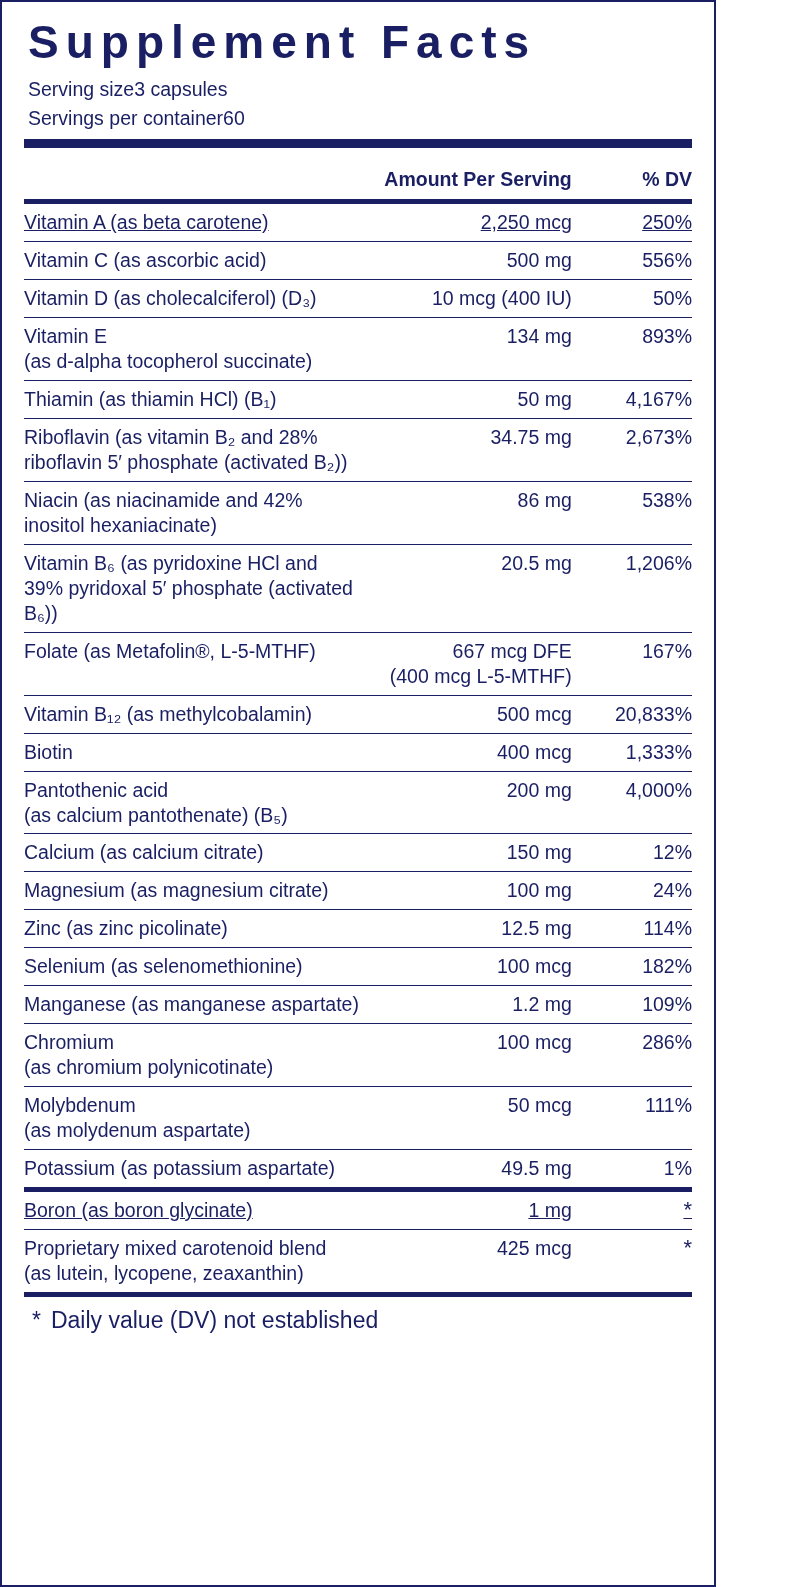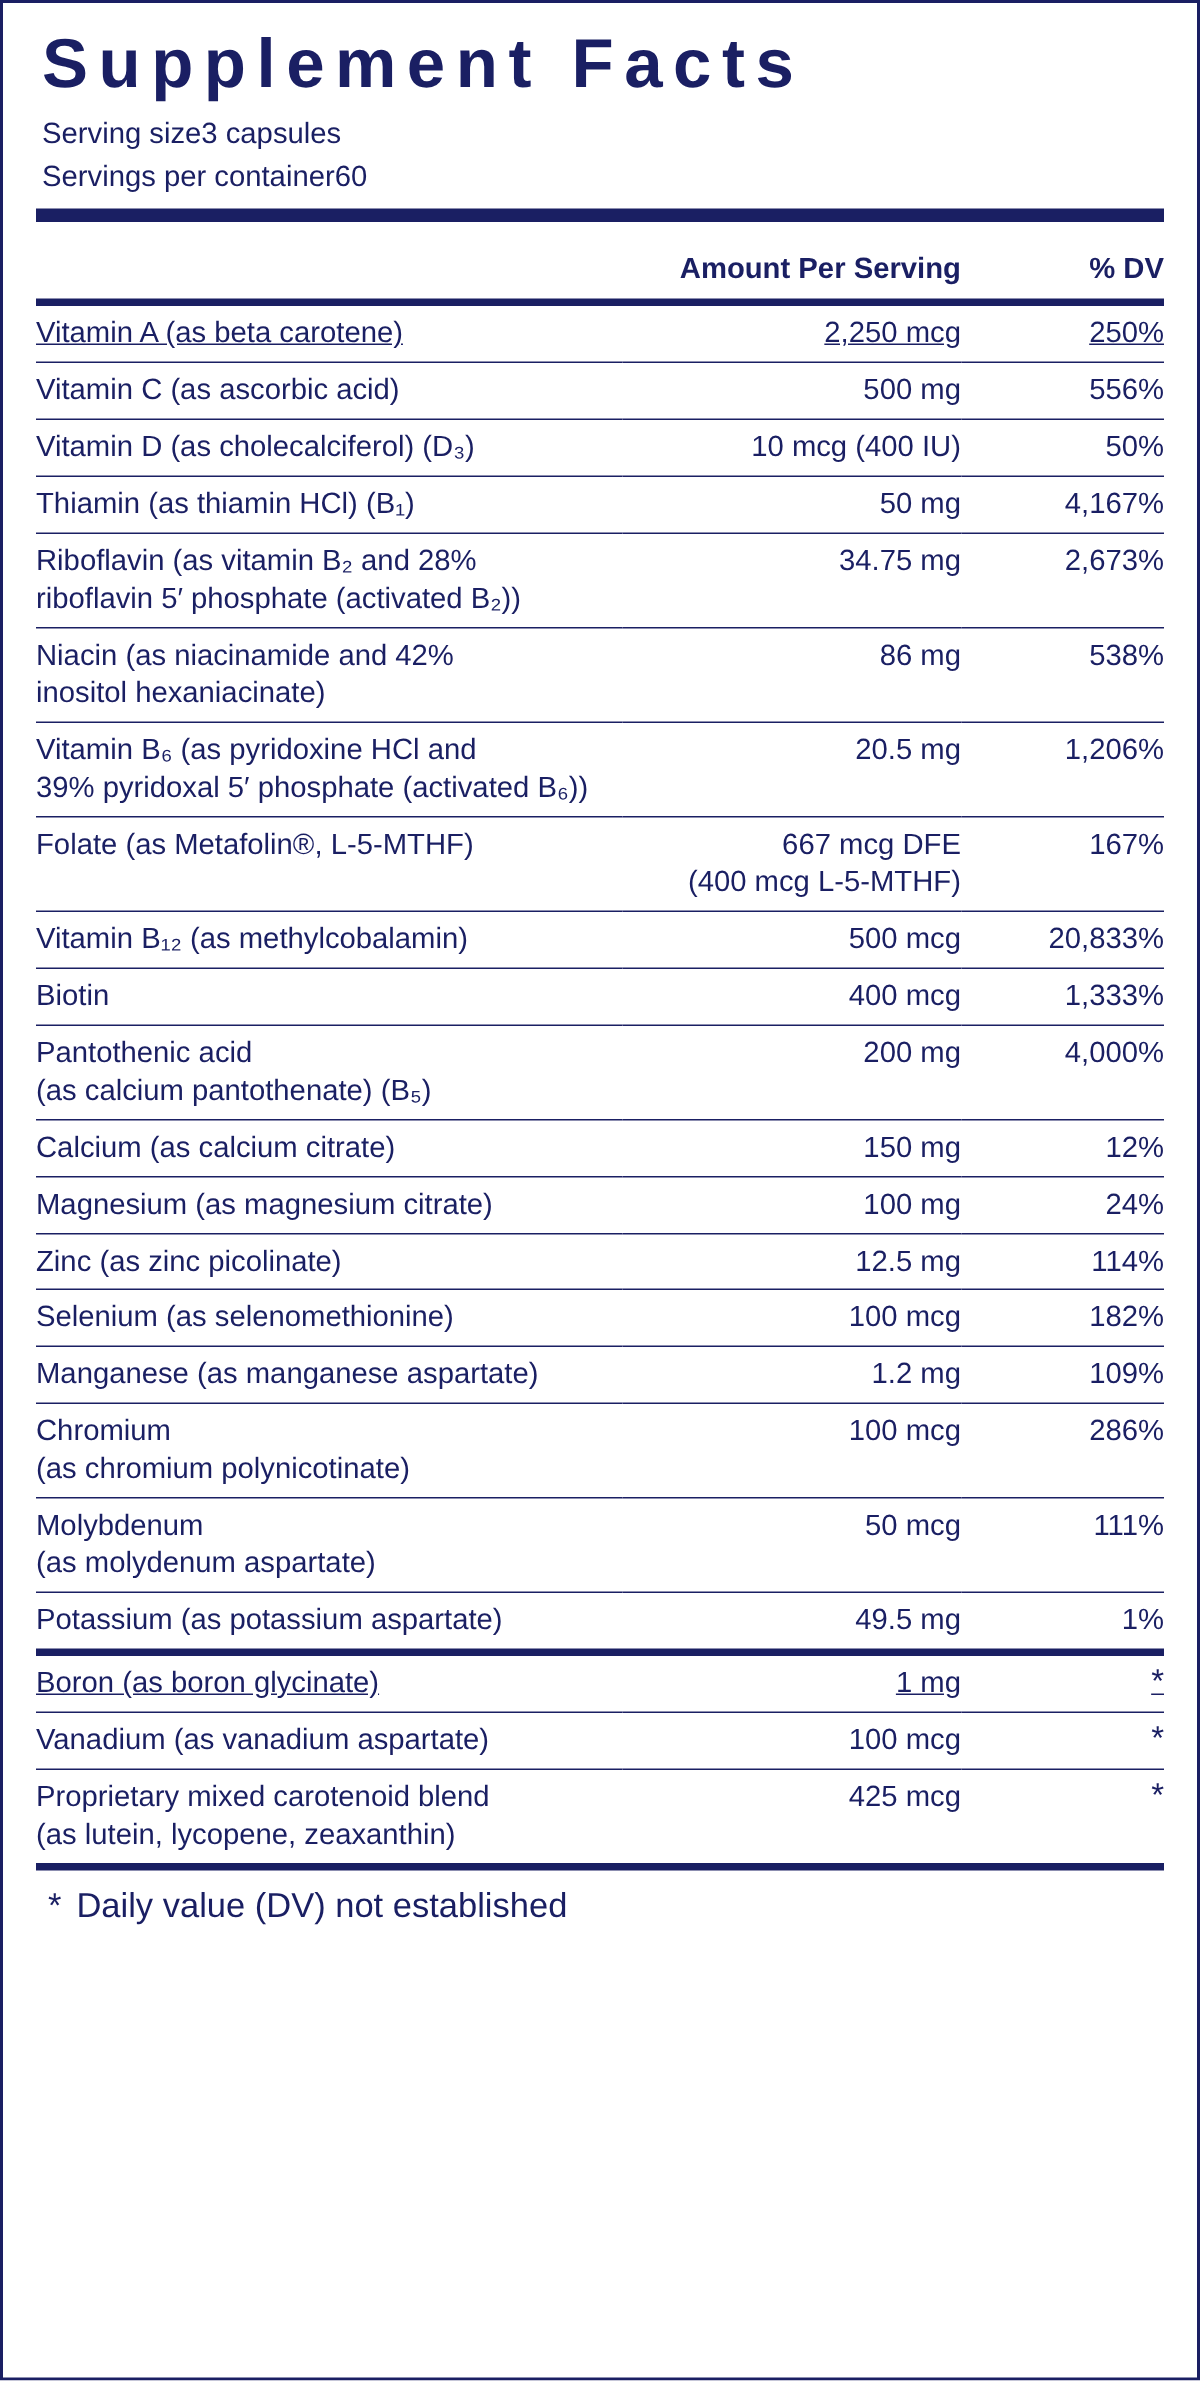--- a/index.html
+++ b/index.html
@@ -6,21 +6,21 @@
     margin: 0;
     padding: 0;
     background: #ffffff;
   }
   body {
     font-family: "Liberation Sans", sans-serif;
     color: #1a1f63;
   }
   #panel {
     position: relative;
-    width: 800px;
+    width: 716px;
     height: 1587px;
     box-sizing: border-box;
     background: #ffffff;
     border: 2px solid #1a1f63;
     padding: 10px 22px 0 22px;
   }
   .title {
     font-size: 46px;
     font-weight: bold;
     letter-spacing: 7px;
@@ -141,20 +141,25 @@
           <td class="name">Vitamin C (as ascorbic acid)</td>
           <td class="amt">500 mg</td>
           <td class="dv">556%</td>
         </tr>
         <tr class="row">
           <td class="name">Vitamin D (as cholecalciferol) (D₃)</td>
           <td class="amt">10 mcg (400 IU)</td>
           <td class="dv">50%</td>
         </tr>
         <tr class="row">
+          <td class="name">Vitamin E<span class="line2">(as d-alpha tocopherol succinate)</span></td>
+          <td class="amt">134 mg</td>
+          <td class="dv">893%</td>
+        </tr>
+        <tr class="row">
           <td class="name">Thiamin (as thiamin HCl) (B₁)</td>
           <td class="amt">50 mg</td>
           <td class="dv">4,167%</td>
         </tr>
         <tr class="row">
           <td class="name">Riboflavin (as vitamin B₂ and 28%<span class="line2">riboflavin 5′ phosphate (activated B₂))</span></td>
           <td class="amt">34.75 mg</td>
           <td class="dv">2,673%</td>
         </tr>
         <tr class="row">
@@ -238,25 +243,20 @@
         <col class="c-amt">
         <col class="c-dv">
     </colgroup>
     <tbody id="rows-starred-body">
         <tr class="row first">
           <td class="name">Boron (as boron glycinate)</td>
           <td class="amt">1 mg</td>
           <td class="dv"><span class="star">*</span></td>
         </tr>
         <tr class="row">
-          <td class="name">Vanadium (as vanadium aspartate)</td>
-          <td class="amt">100 mcg</td>
-          <td class="dv"><span class="star">*</span></td>
-        </tr>
-        <tr class="row">
           <td class="name">Proprietary mixed carotenoid blend<span class="line2">(as lutein, lycopene, zeaxanthin)</span></td>
           <td class="amt">425 mcg</td>
           <td class="dv"><span class="star">*</span></td>
         </tr>
       </tbody>
   </table>
 
   <div class="rule-med"></div>
 
   <div class="footnote">

